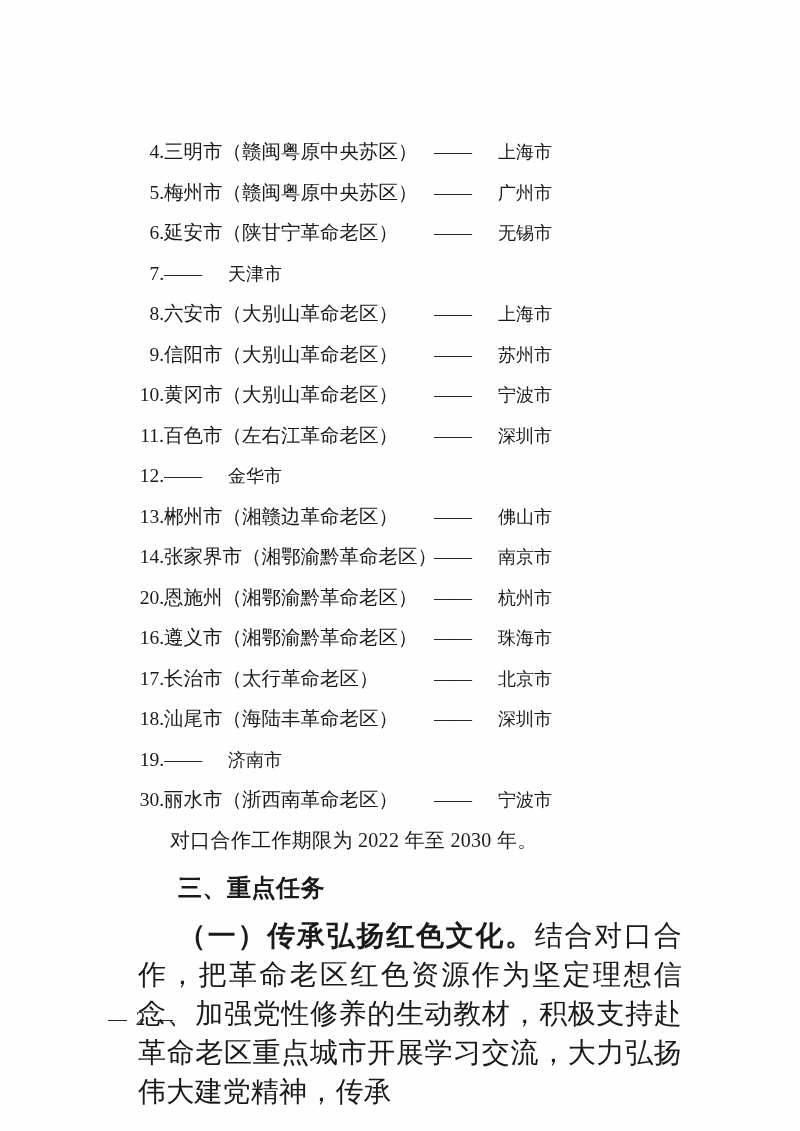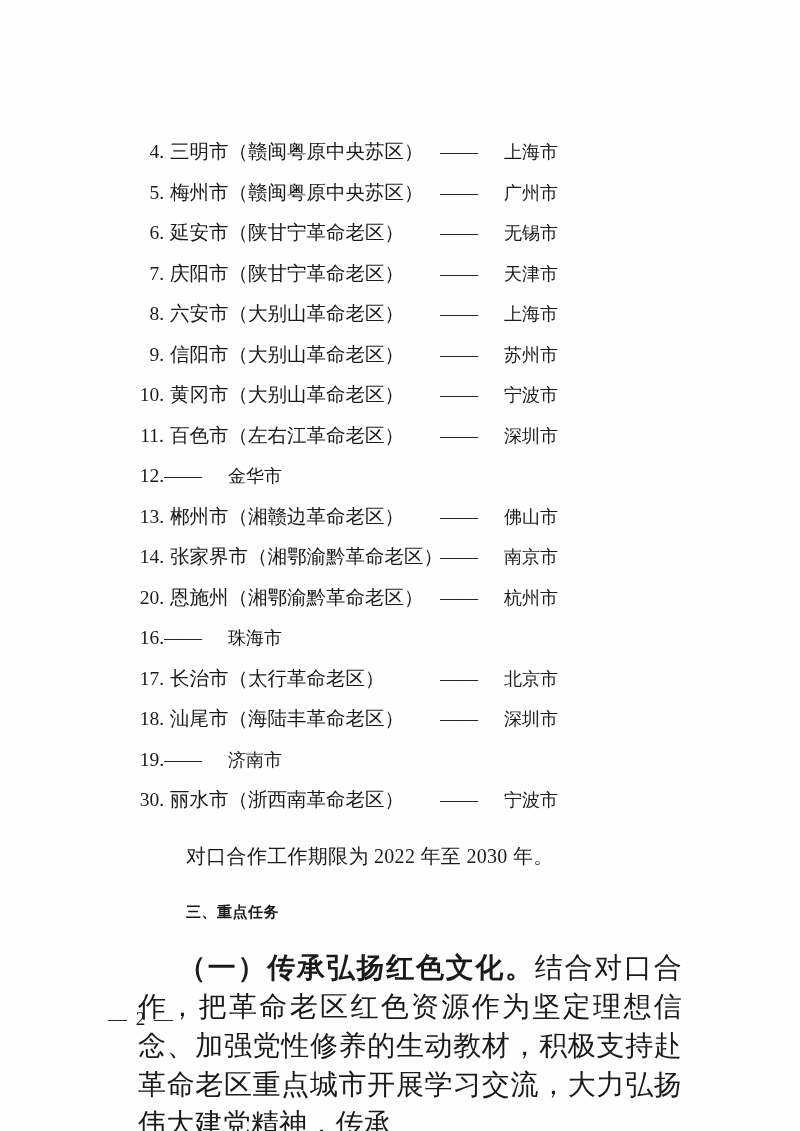--- a/index.html
+++ b/index.html
@@ -45,21 +45,20 @@
   }
   .pair-num {
     display: inline-block;
     width: 34px;
     text-align: right;
     font-size: 19.5px;
     letter-spacing: 0px;
   }
   .pair-city {
     display: inline-block;
-    margin-left: 6px;
     font-size: 19.5px;
   }
   .pair-dash {
     display: inline-block;
     text-align: center;
     font-size: 19.5px;
     letter-spacing: -1px;
   }
   .pair-target {
     display: inline-block;
@@ -76,29 +75,29 @@
   .dash-w {
     display: inline-block;
     width: 64px;
     text-align: left;
     overflow: hidden;
   }
   .para {
     font-size: 20px;
     line-height: 39.5px;
     text-indent: 40px;
-    margin: 16px;
+    margin: 0;
     text-align: justify;
     letter-spacing: 0.3px;
   }
   .section-title {
-    font-size: 15px;
+    font-size: 24px;
     line-height: 39.5px;
     text-indent: 40px;
-    margin: 16px;
+    margin: 8px;
     font-weight: bold;
     font-family: "Liberation Sans", sans-serif;
     letter-spacing: 0.5px;
   }
   .body-para {
     font-size: 28px;
     line-height: 39px;
     margin: 8px;
     text-align: justify;
     text-indent: 40px;
@@ -137,21 +136,20 @@
         <span class="pair-target">广州市</span>
       </li>
       <li class="pair-row">
         <span class="pair-num">6.</span>
         <span class="pair-city c-w">延安市（陕甘宁革命老区）</span>
         <span class="pair-dash dash-w">——</span>
         <span class="pair-target">无锡市</span>
       </li>
       <li class="pair-row">
         <span class="pair-num">7.</span>
-        <span class="pair-city c-w">庆阳市（陕甘宁革命老区）</span>
         <span class="pair-dash dash-w">——</span>
         <span class="pair-target">天津市</span>
       </li>
       <li class="pair-row">
         <span class="pair-num">8.</span>
         <span class="pair-city c-w">六安市（大别山革命老区）</span>
         <span class="pair-dash dash-w">——</span>
         <span class="pair-target">上海市</span>
       </li>
       <li class="pair-row">
@@ -190,20 +188,21 @@
         <span class="pair-target">南京市</span>
       </li>
       <li class="pair-row">
         <span class="pair-num">20.</span>
         <span class="pair-city c-w wide">恩施州（湘鄂渝黔革命老区）</span>
         <span class="pair-dash dash-w">——</span>
         <span class="pair-target">杭州市</span>
       </li>
       <li class="pair-row">
         <span class="pair-num">16.</span>
+        <span class="pair-city c-w wide">遵义市（湘鄂渝黔革命老区）</span>
         <span class="pair-dash dash-w">——</span>
         <span class="pair-target">珠海市</span>
       </li>
       <li class="pair-row">
         <span class="pair-num">17.</span>
         <span class="pair-city c-w">长治市（太行革命老区）</span>
         <span class="pair-dash dash-w">——</span>
         <span class="pair-target">北京市</span>
       </li>
       <li class="pair-row">

